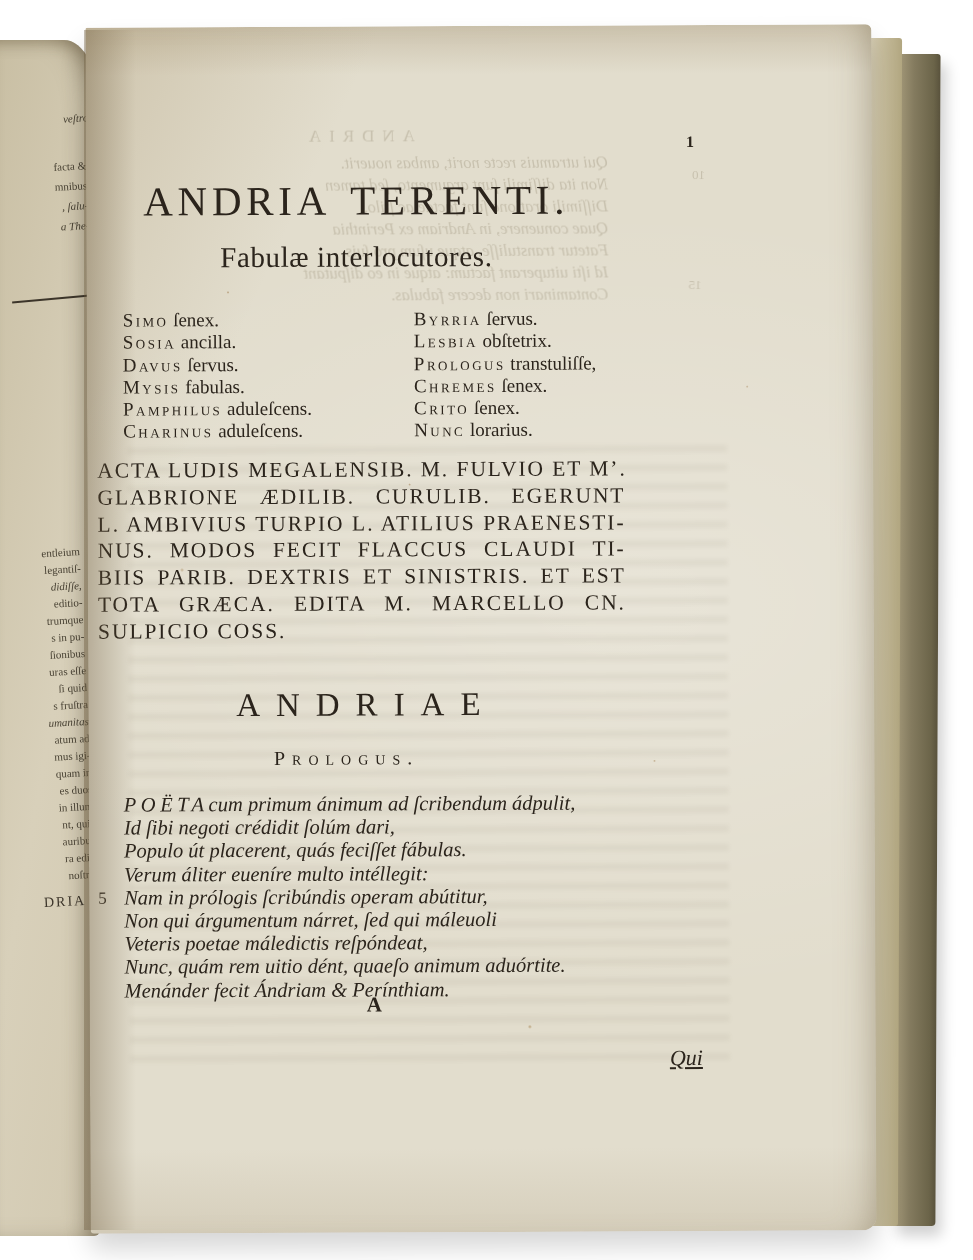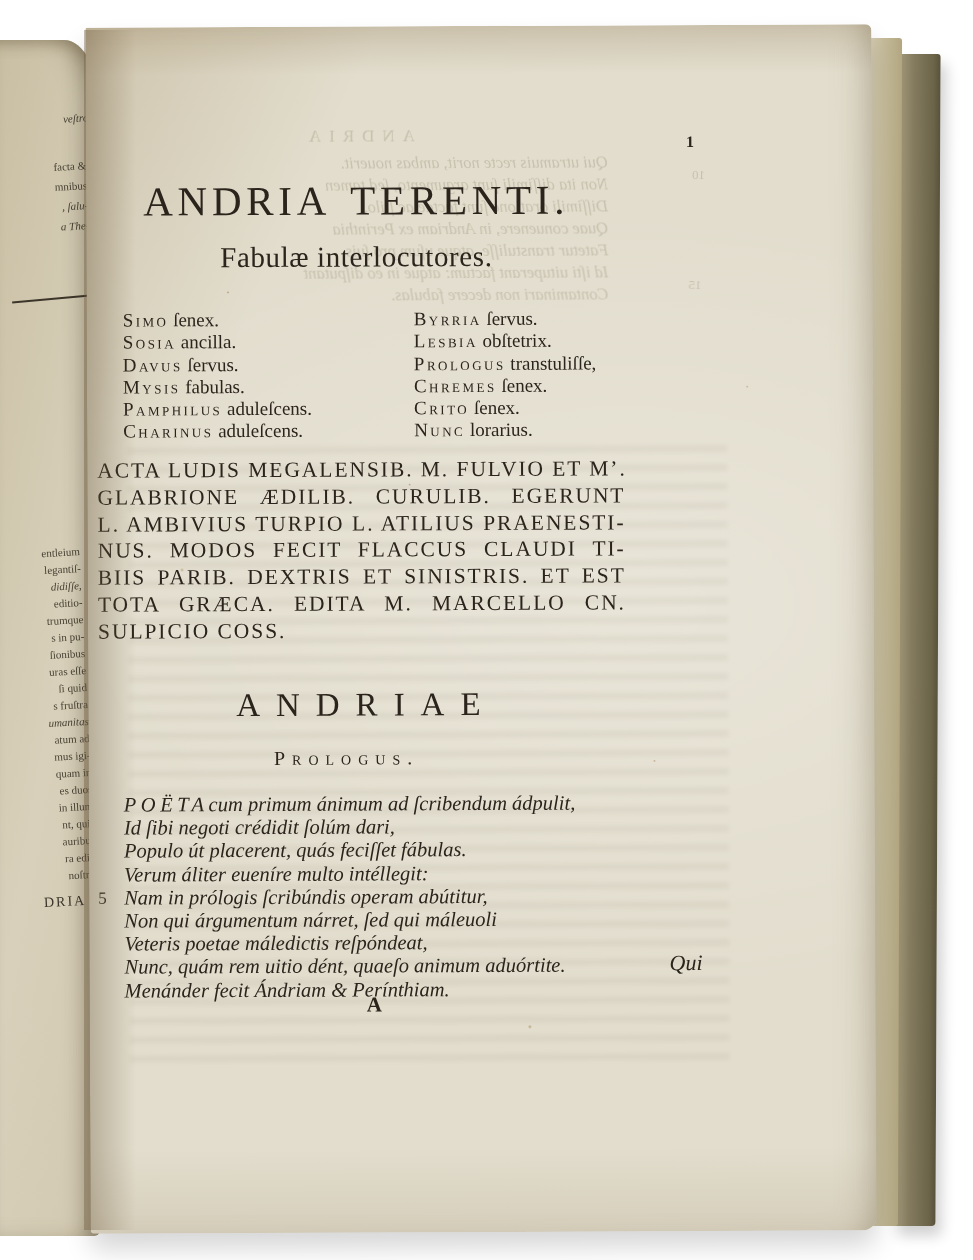--- a/index.html
+++ b/index.html
@@ -65,21 +65,21 @@
   .didascalia .dline:last-child{text-align-last:left;}
   .h-andriae{position:absolute;left:8px;top:660px;width:524px;text-align:center;
     font-size:33px;letter-spacing:16px;text-indent:16px;}
   .h-prologus{position:absolute;left:8px;top:720px;width:500px;text-align:center;
     font-variant:small-caps;font-size:20px;letter-spacing:7px;}
   .poem{position:absolute;left:9px;top:766px;width:560px;font-style:italic;font-size:20.5px;line-height:23.2px;}
   .pline{display:flex;white-space:nowrap;}
   .pnum{width:26px;font-style:normal;font-size:17px;color:#3a332a;}
   .plead{letter-spacing:.22em;}
   .sig-a{position:absolute;left:277px;top:966px;font-size:21px;font-weight:bold;}
-  .catchword{position:absolute;left:580px;top:925px;font-size:22px;font-style:italic;}
+  .catchword{position:absolute;left:580px;top:1020px;font-size:22px;font-style:italic;text-decoration:underline;}
 </style>
 </head>
 <body>
 
 <div class="scene">
 
   <div class="left-page">
     <div class="left-frag" style="top:68px">
       <div class="ln it">veſtro</div>
     </div>

